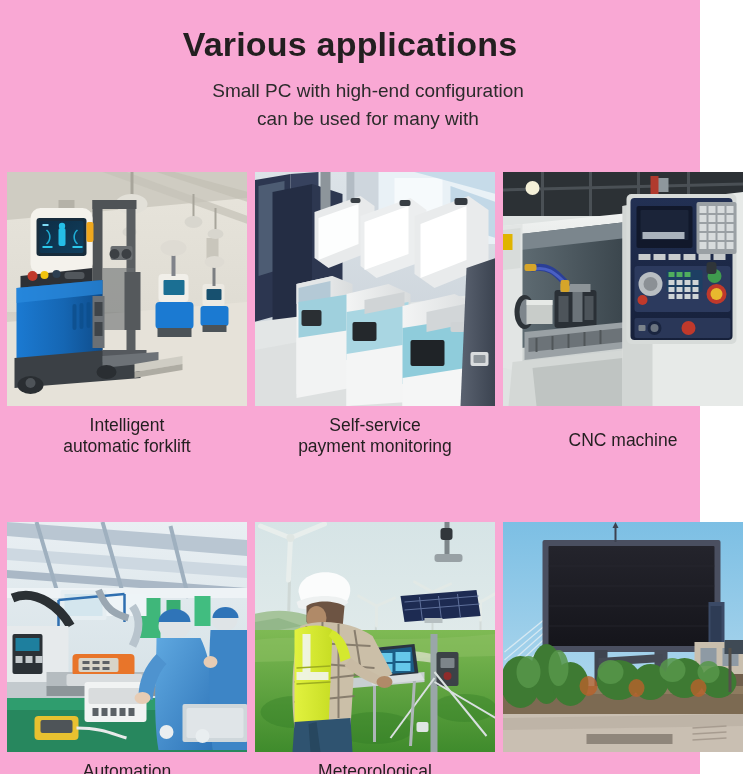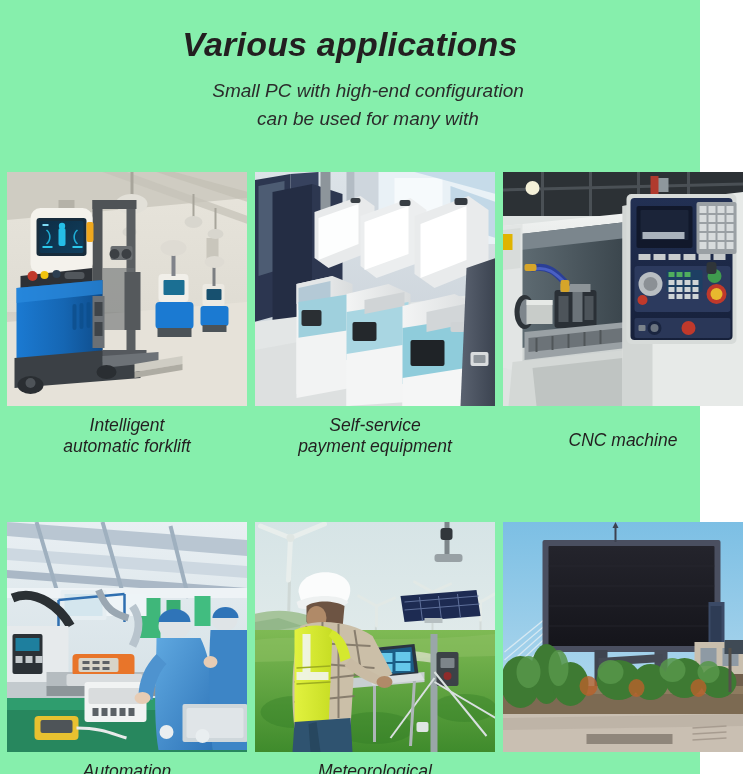--- a/index.html
+++ b/index.html
@@ -12,22 +12,21 @@
     height: 774px;
     font-family: "Liberation Sans", sans-serif;
     color: #231f20;
     overflow: hidden;
     position: relative;
   }
   .page {
     width: 700px;
     height: 774px;
     position: relative;
-    background: #86efac;
-    font-style: italic;
+    background: #f9a8d4;
   }
   .header {
     text-align: center;
     padding-top: 26px;
   }
   .title {
     font-size: 34px;
     font-weight: bold;
     letter-spacing: 0.2px;
     color: #231f20;
@@ -283,21 +282,21 @@
             <path d="M160 44 L214 24 L234 38 L234 94 L180 116 L160 102 Z" fill="#e9ebec"></path>
             <path d="M166 52 L212 34 L212 88 L166 106 Z" fill="#ffffff"></path>
             <rect x="200" y="26" width="13" height="7" rx="2" fill="#343a40"></rect>
 
             <path d="M212 96 L241 86 L241 234 L206 234 Z" fill="url(#kvDark)"></path>
             <rect x="216" y="180" width="18" height="14" rx="2" fill="#d9dcde"></rect>
             <rect x="219" y="183" width="12" height="8" rx="1" fill="#8f969c"></rect>
           </svg>
         </div>
         <div class="caption">Self-service
-payment equipment</div>
+payment monitoring</div>
       </div>
 
       <div class="cell">
         <div class="photo">
           <svg viewBox="0 0 241 234" preserveAspectRatio="xMidYMid slice">
             <defs>
               <linearGradient id="cncBody" x1="0" y1="0" x2="0" y2="1">
                 <stop offset="0" stop-color="#f0f2f1"></stop>
                   <stop offset="1" stop-color="#c9cecd"></stop>
               </linearGradient>

